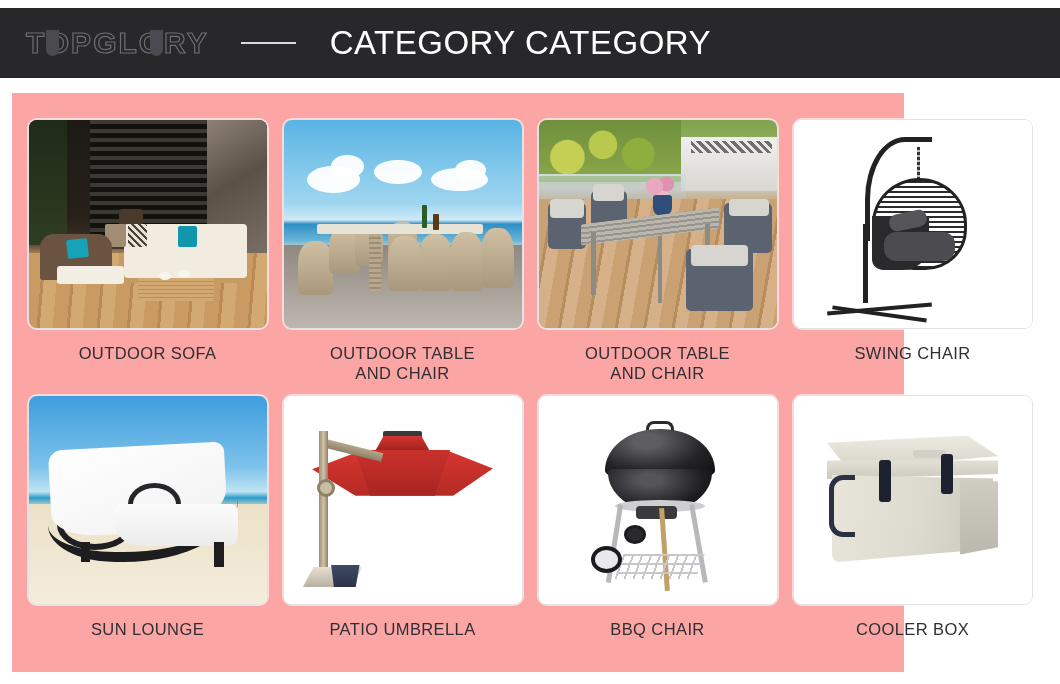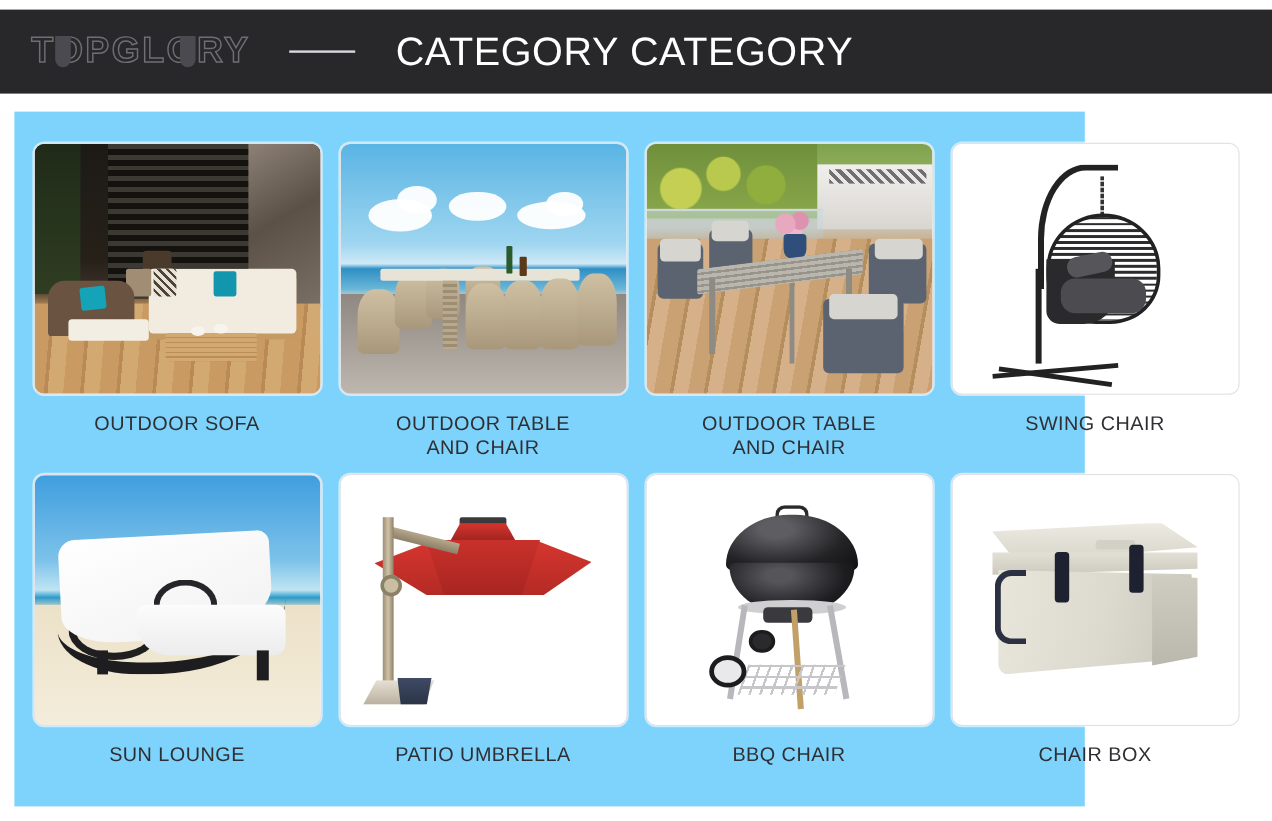--- a/index.html
+++ b/index.html
@@ -73,21 +73,21 @@
     color: #ffffff;
     letter-spacing: 0.5px;
     white-space: nowrap;
   }
 
   
   .panel {
     position: absolute;
     left: 12px; top: 93px;
     width: 892px; height: 579px;
-    background: #7dd3fc;
+    background: #fca5a5;
     padding-left: 15px;
   }
 
   .grid {
     position: absolute;
     left: 0; top: 0;
     width: 1036px;
     padding: 26px 8px 0 8px;
     display: flex;
     flex-wrap: wrap;
@@ -487,18 +487,18 @@
             <div class="lidtop"></div>
               <div class="grip"></div>
               <div class="lidface"></div>
             <div class="body"></div>
               <div class="shade"></div>
             <div class="rope"></div>
             <div class="latch1"></div>
               <div class="latch2"></div>
           </div>
         </div>
-        <div class="card-label">CHAIR BOX</div>
+        <div class="card-label">COOLER BOX</div>
       </div>
 
     </div>
   </div>
 </div>
 
 </body></html>

